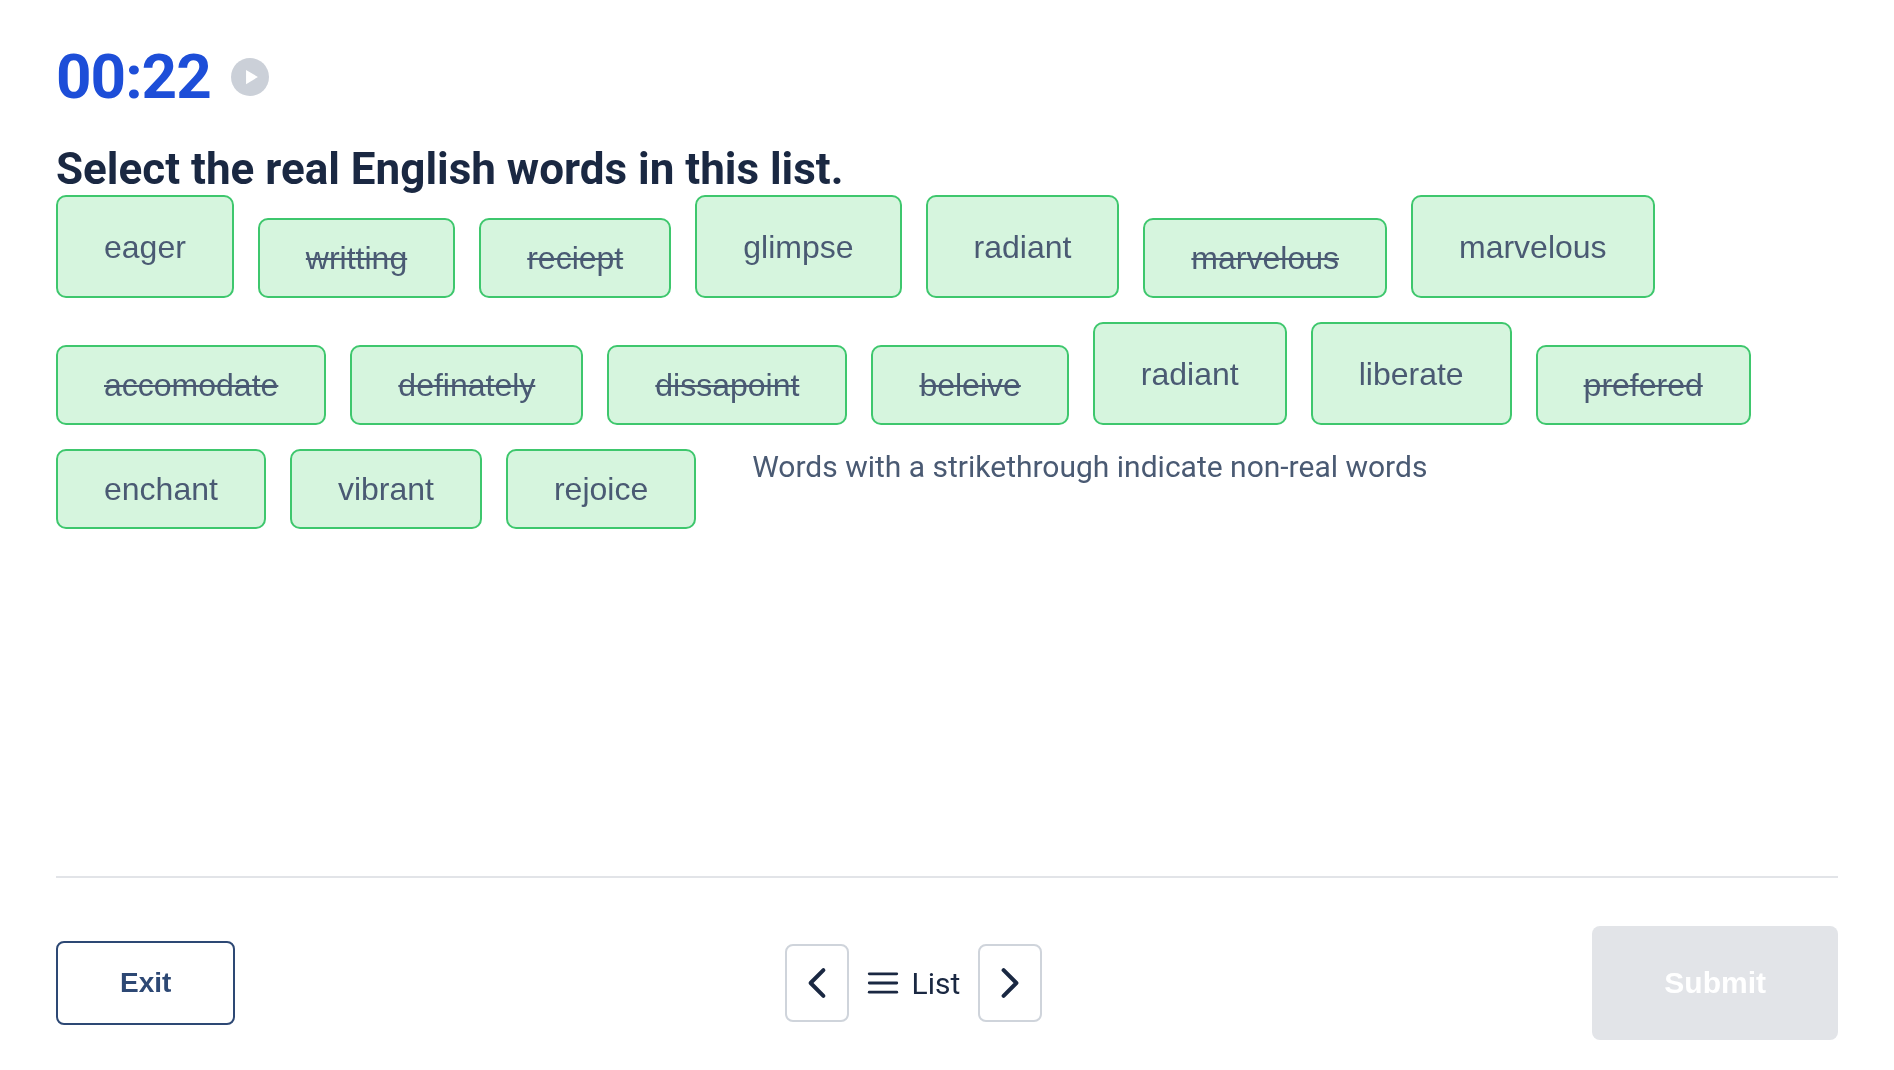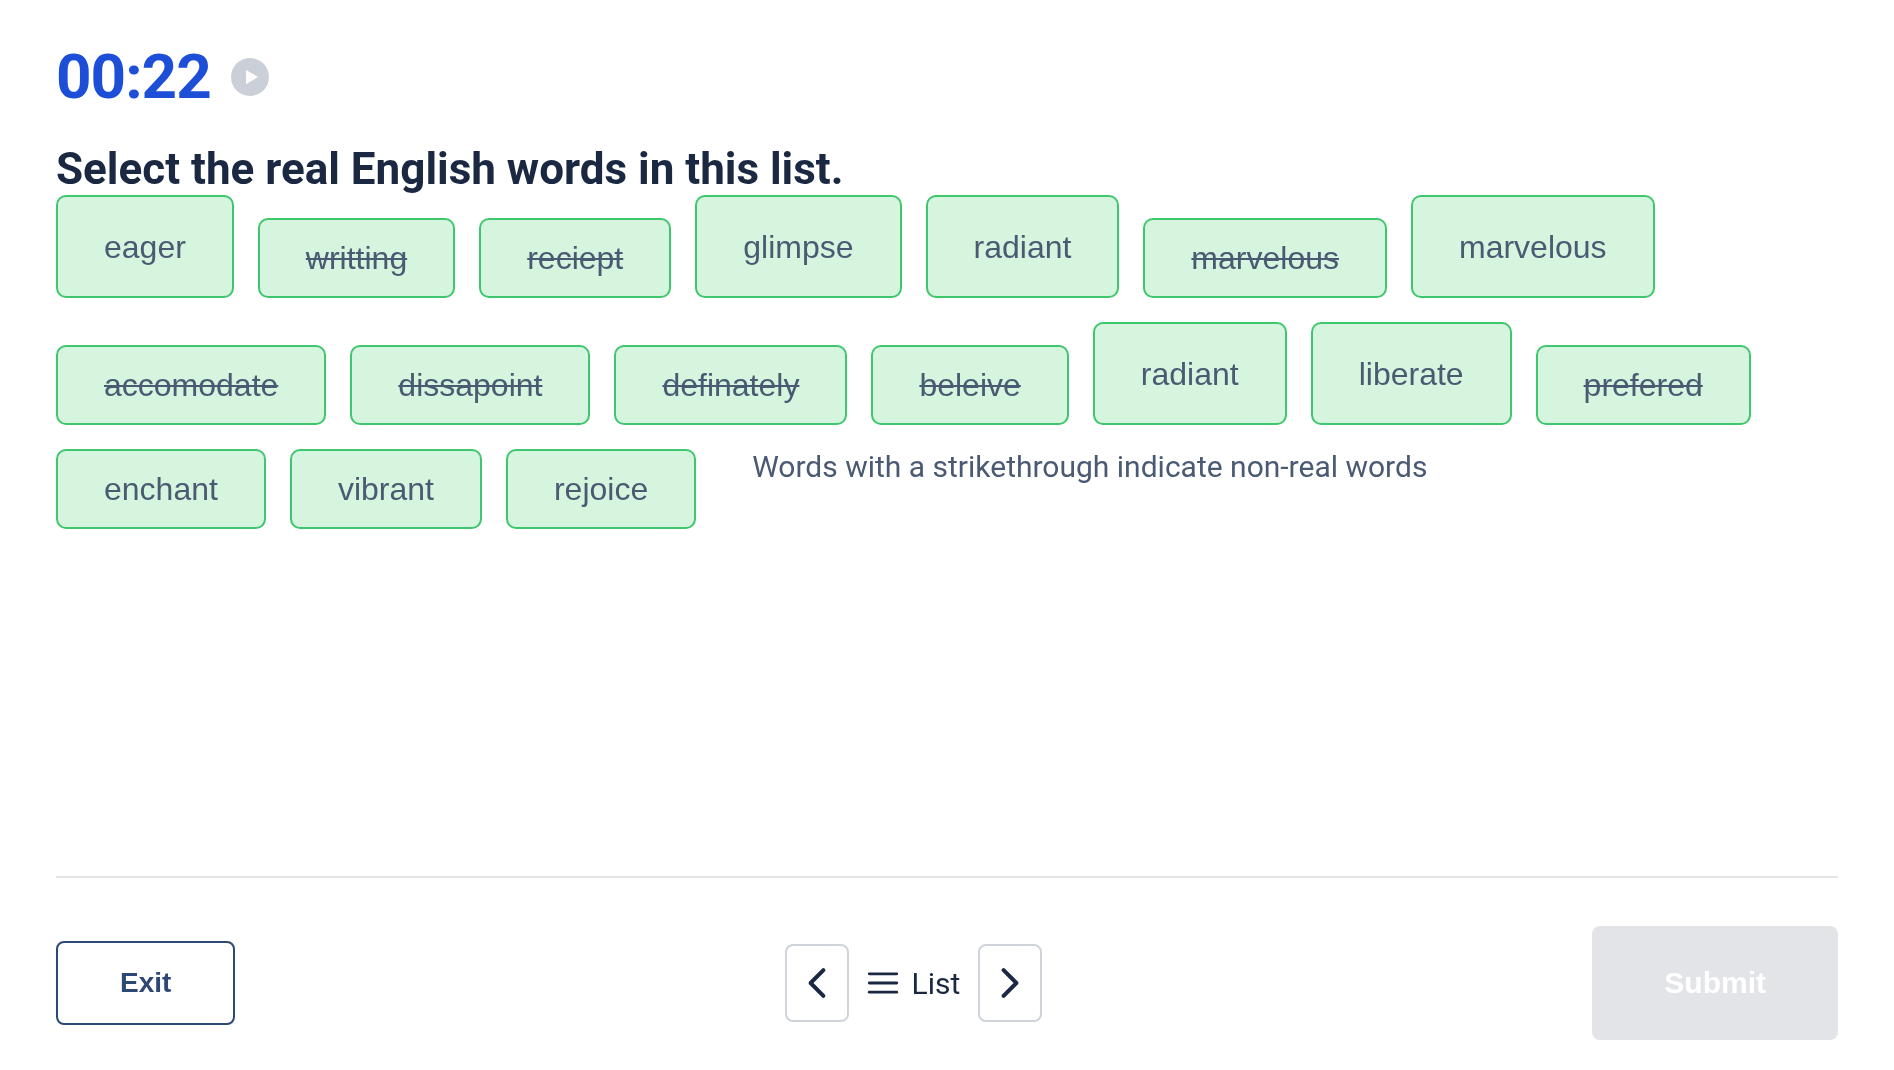--- a/index.html
+++ b/index.html
@@ -165,22 +165,22 @@
 
   <div class="words-area" id="words-area">
       <button class="word-btn">eager</button>
       <button class="word-btn struck">writting</button>
       <button class="word-btn struck">reciept</button>
       <button class="word-btn">glimpse</button>
       <button class="word-btn">radiant</button>
       <button class="word-btn struck">marvelous</button>
       <button class="word-btn">marvelous</button>
       <button class="word-btn struck">accomodate</button>
+      <button class="word-btn struck">definately</button>
       <button class="word-btn struck">dissapoint</button>
-      <button class="word-btn struck">definately</button>
       <button class="word-btn struck">beleive</button>
       <button class="word-btn">radiant</button>
       <button class="word-btn">liberate</button>
       <button class="word-btn struck">prefered</button>
       <button class="word-btn">enchant</button>
       <button class="word-btn">vibrant</button>
       <button class="word-btn">rejoice</button>
       <span class="hint-text">Words with a strikethrough indicate non-real words</span>
     </div>
 

